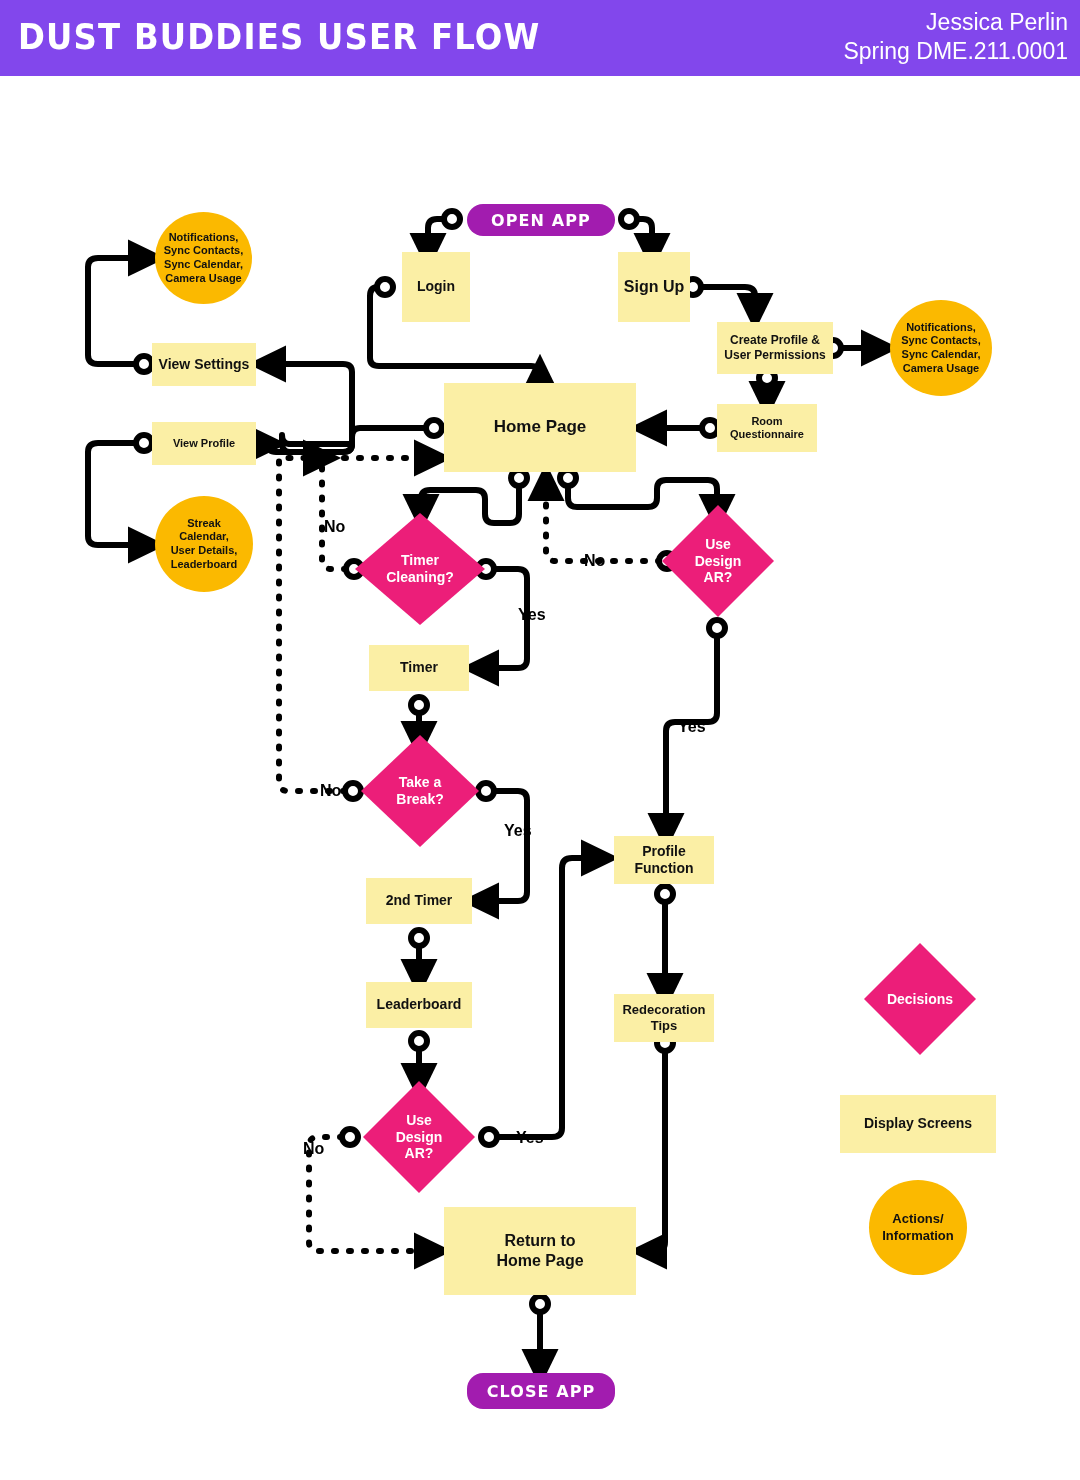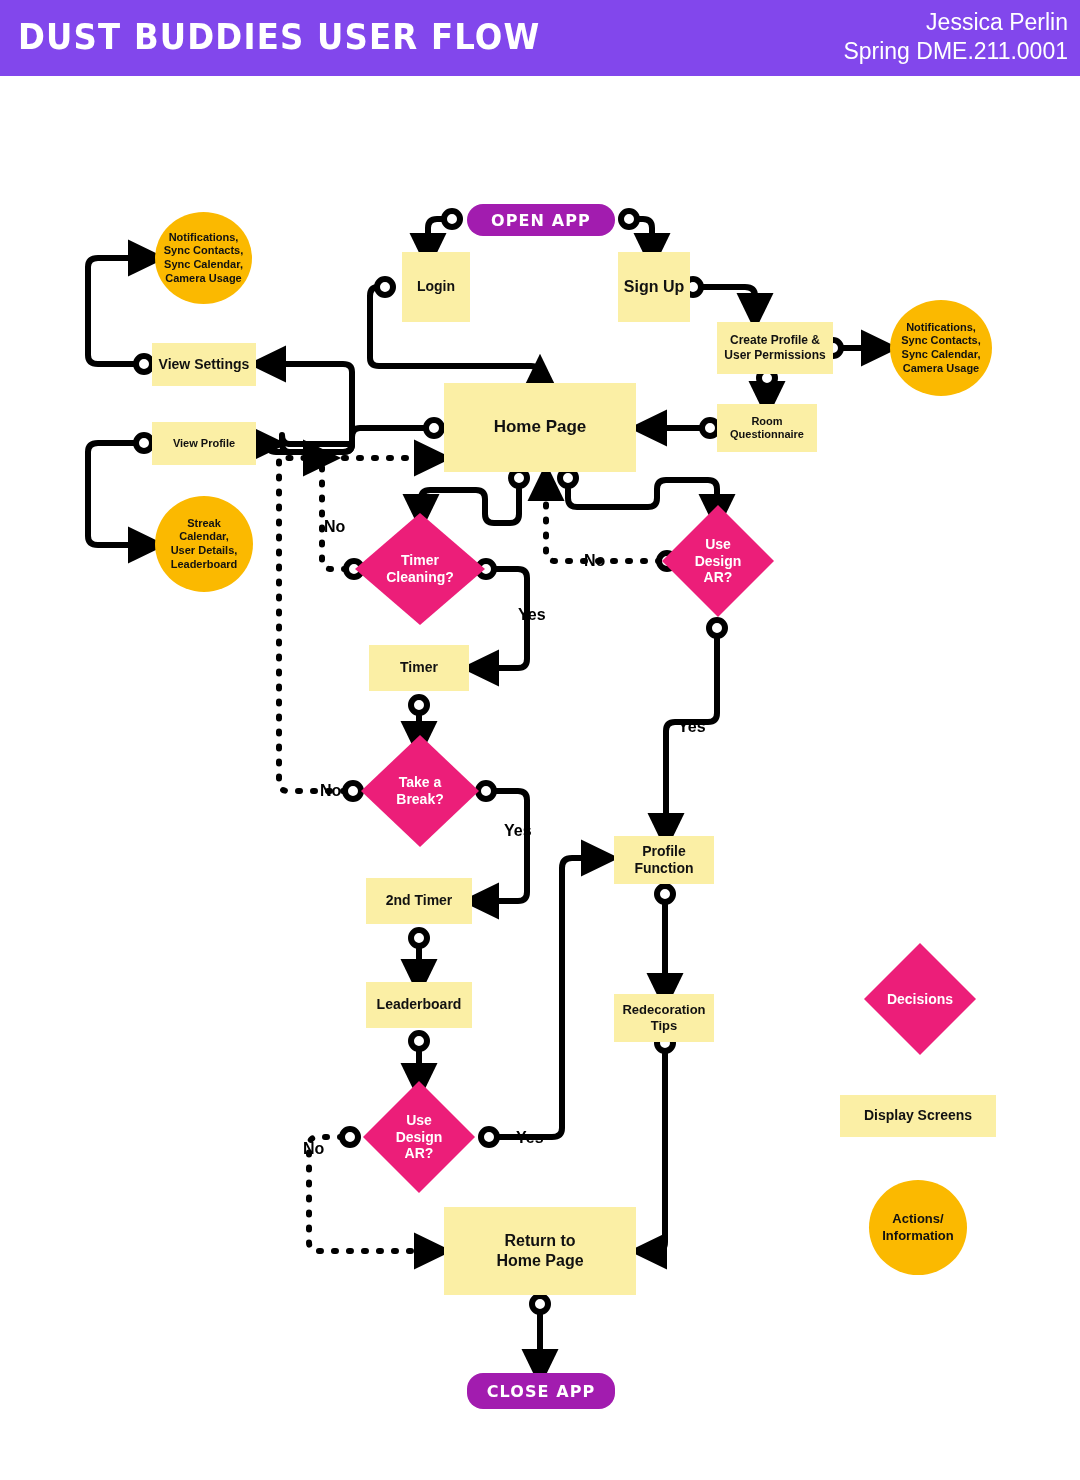--- a/index.html
+++ b/index.html
@@ -308,21 +308,21 @@
   <div class="edge-label" style="left:678px; top:718px;">Yes</div>
   <div class="edge-label" style="left:320px; top:782px;">No</div>
   <div class="edge-label" style="left:504px; top:822px;">Yes</div>
   <div class="edge-label" style="left:303px; top:1140px;">No</div>
   <div class="edge-label" style="left:516px; top:1129px;">Yes</div>
 
   <div class="node decision" style="left:864px; top:943px; width:112px; height:112px; font-size:14px;">
     <span>Decisions</span>
   </div>
 
-  <div class="node screen" style="left:840px; top:1095px; width:156px; height:42px; font-size:14px;">
+  <div class="node screen" style="left:840px; top:1095px; width:156px; height:58px; font-size:14px;">
     <span>Display Screens</span>
   </div>
 
   <div class="node action" style="left:869px; top:1180px; width:98px; height:95px; font-size:13px; flex-direction:column;">
     <span>Actions/</span>
     <span>Information</span>
   </div>
 
 </div>
 

